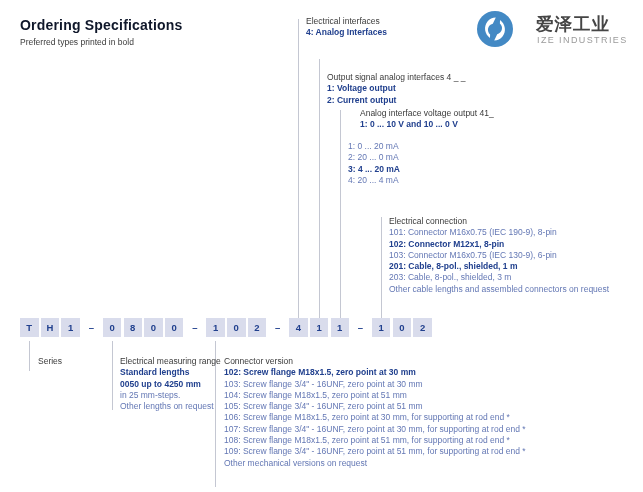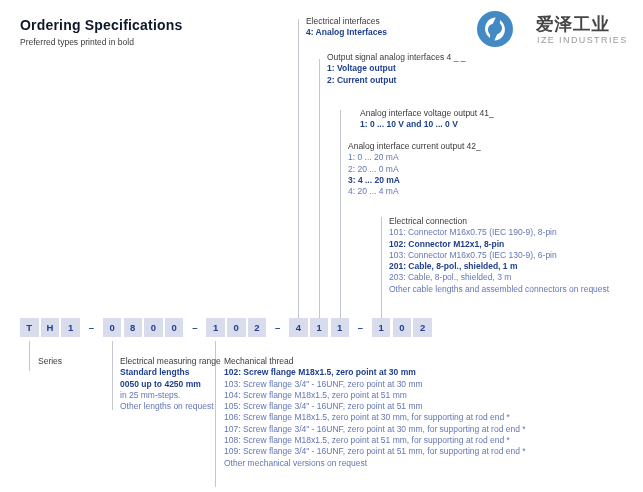--- a/index.html
+++ b/index.html
@@ -59,33 +59,32 @@
 
   <div class="vline" style="left:29px;top:341px;height:30px;"></div>
   <div class="vline" style="left:112px;top:341px;height:69px;"></div>
   <div class="vline" style="left:215px;top:341px;height:146px;"></div>
 
   <div class="sec" style="left:306px;top:16px;">
     <div class="h">Electrical interfaces</div>
     <div class="b">4: Analog Interfaces</div>
   </div>
 
-  <div class="sec" style="left:327px;top:52px;">
+  <div class="sec" style="left:327px;top:72px;">
     <div class="h">Output signal analog interfaces 4 _ _</div>
     <div class="b">1: Voltage output</div>
     <div class="b">2: Current output</div>
   </div>
 
   <div class="sec" style="left:348px;top:108px;margin-left:12px;">
     <div class="h">Analog interface voltage output 41_</div>
     <div class="b">1: 0 ... 10 V and 10 ... 0 V</div>
   </div>
 
   <div class="sec" style="left:348px;top:141px;">
-    <div class="h">Analog interface current output 42_</div>
     <div class="r">1: 0 ... 20 mA</div>
     <div class="r">2: 20 ... 0 mA</div>
     <div class="b">3: 4 ... 20 mA</div>
     <div class="r">4: 20 ... 4 mA</div>
   </div>
 
   <div class="sec" style="left:389px;top:216px;">
     <div class="h">Electrical connection</div>
     <div class="r">101: Connector M16x0.75 (IEC 190-9), 8-pin</div>
     <div class="b">102: Connector M12x1, 8-pin</div>
@@ -124,21 +123,21 @@
 
   <div class="sec" style="left:120px;top:356px;">
     <div class="h">Electrical measuring range</div>
     <div class="b">Standard lengths</div>
     <div class="b">0050 up to 4250 mm</div>
     <div class="r">in 25 mm-steps.</div>
     <div class="r">Other lengths on request</div>
   </div>
 
   <div class="sec" style="left:224px;top:356px;">
-    <div class="h">Mechanical thread</div>
+    <div class="h">Connector version</div>
     <div class="b">102: Screw flange M18x1.5, zero point at 30 mm</div>
     <div class="r">103: Screw flange 3/4" - 16UNF, zero point at 30 mm</div>
     <div class="r">104: Screw flange M18x1.5, zero point at 51 mm</div>
     <div class="r">105: Screw flange 3/4" - 16UNF, zero point at 51 mm</div>
     <div class="r">106: Screw flange M18x1.5, zero point at 30 mm, for supporting at rod end *</div>
     <div class="r">107: Screw flange 3/4" - 16UNF, zero point at 30 mm, for supporting at rod end *</div>
     <div class="r">108: Screw flange M18x1.5, zero point at 51 mm, for supporting at rod end *</div>
     <div class="r">109: Screw flange 3/4" - 16UNF, zero point at 51 mm, for supporting at rod end *</div>
     <div class="r">Other mechanical versions on request</div>
   </div>

